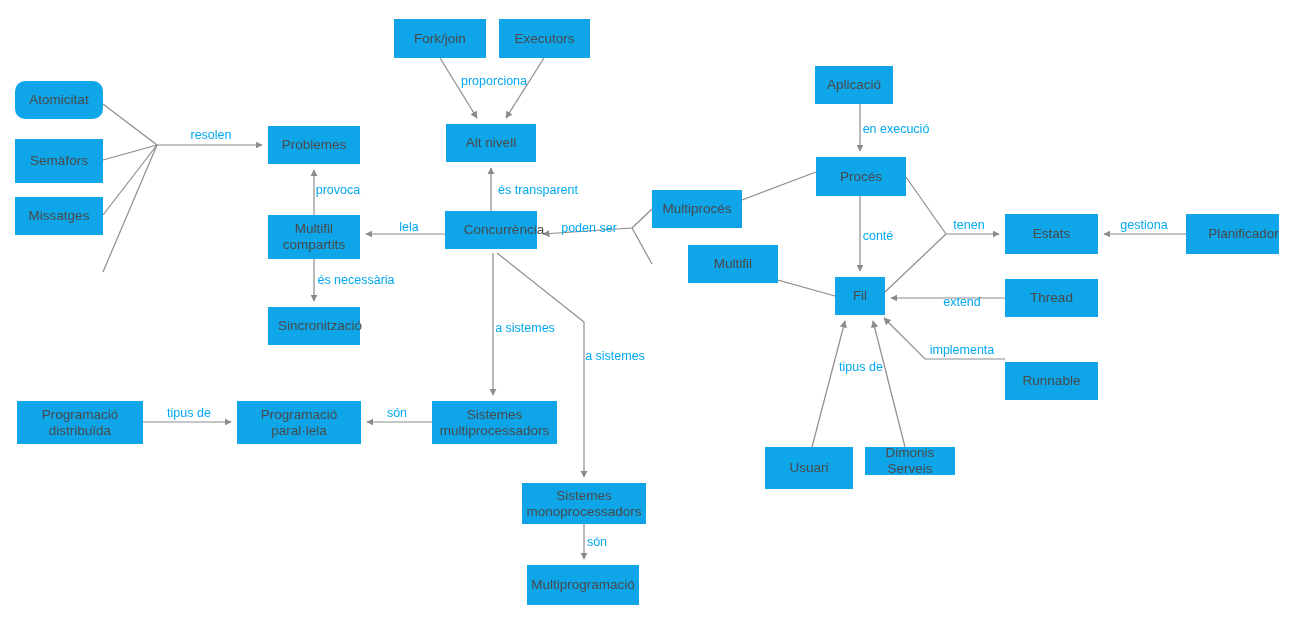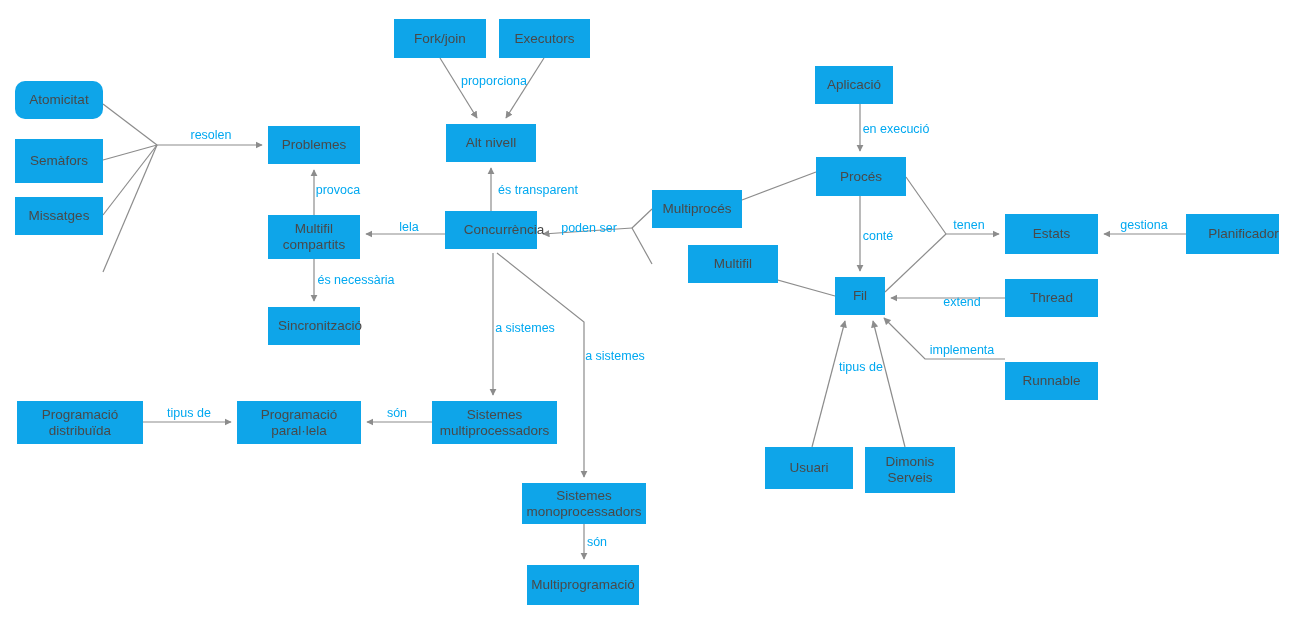--- a/index.html
+++ b/index.html
@@ -132,21 +132,21 @@
   <div class="node" style="left:652px; top:190px; width:90px;  height:38px;">Multiprocés</div>
   <div class="node" style="left:652px; top:245px; width:90px;  height:38px;margin-left:36px;">Multifil</div>
   <div class="node" style="left:815px; top:66px;  width:78px;  height:38px;">Aplicació</div>
   <div class="node" style="left:816px; top:157px; width:90px;  height:39px;">Procés</div>
   <div class="node" style="left:835px; top:277px; width:50px;  height:38px;">Fil</div>
   <div class="node" style="left:1005px;top:214px; width:93px;  height:40px;">Estats</div>
   <div class="node" style="left:1186px;top:214px; width:93px;  height:40px;padding-left:28px;">Planificador</div>
   <div class="node" style="left:1005px;top:279px; width:93px;  height:38px;">Thread</div>
   <div class="node" style="left:1005px;top:340px; width:93px;  height:38px;margin-top:22px;">Runnable</div>
   <div class="node" style="left:765px; top:447px; width:88px;  height:42px;">Usuari</div>
-  <div class="node" style="left:865px; top:447px; width:90px;  height:46px;">Dimonis
+  <div class="node" style="left:865px; top:447px; width:90px;  height:28px;">Dimonis
 Serveis</div>
   <div class="node" style="left:17px;  top:401px; width:126px; height:43px;">Programació
 distribuïda</div>
   <div class="node" style="left:237px; top:401px; width:124px; height:43px;">Programació
 paral·lela</div>
   <div class="node" style="left:432px; top:401px; width:125px; height:43px;">Sistemes
 multiprocessadors</div>
   <div class="node" style="left:522px; top:483px; width:124px; height:41px;">Sistemes
 monoprocessadors</div>
   <div class="node" style="left:527px; top:565px; width:112px; height:40px;">Multiprogramació</div>

